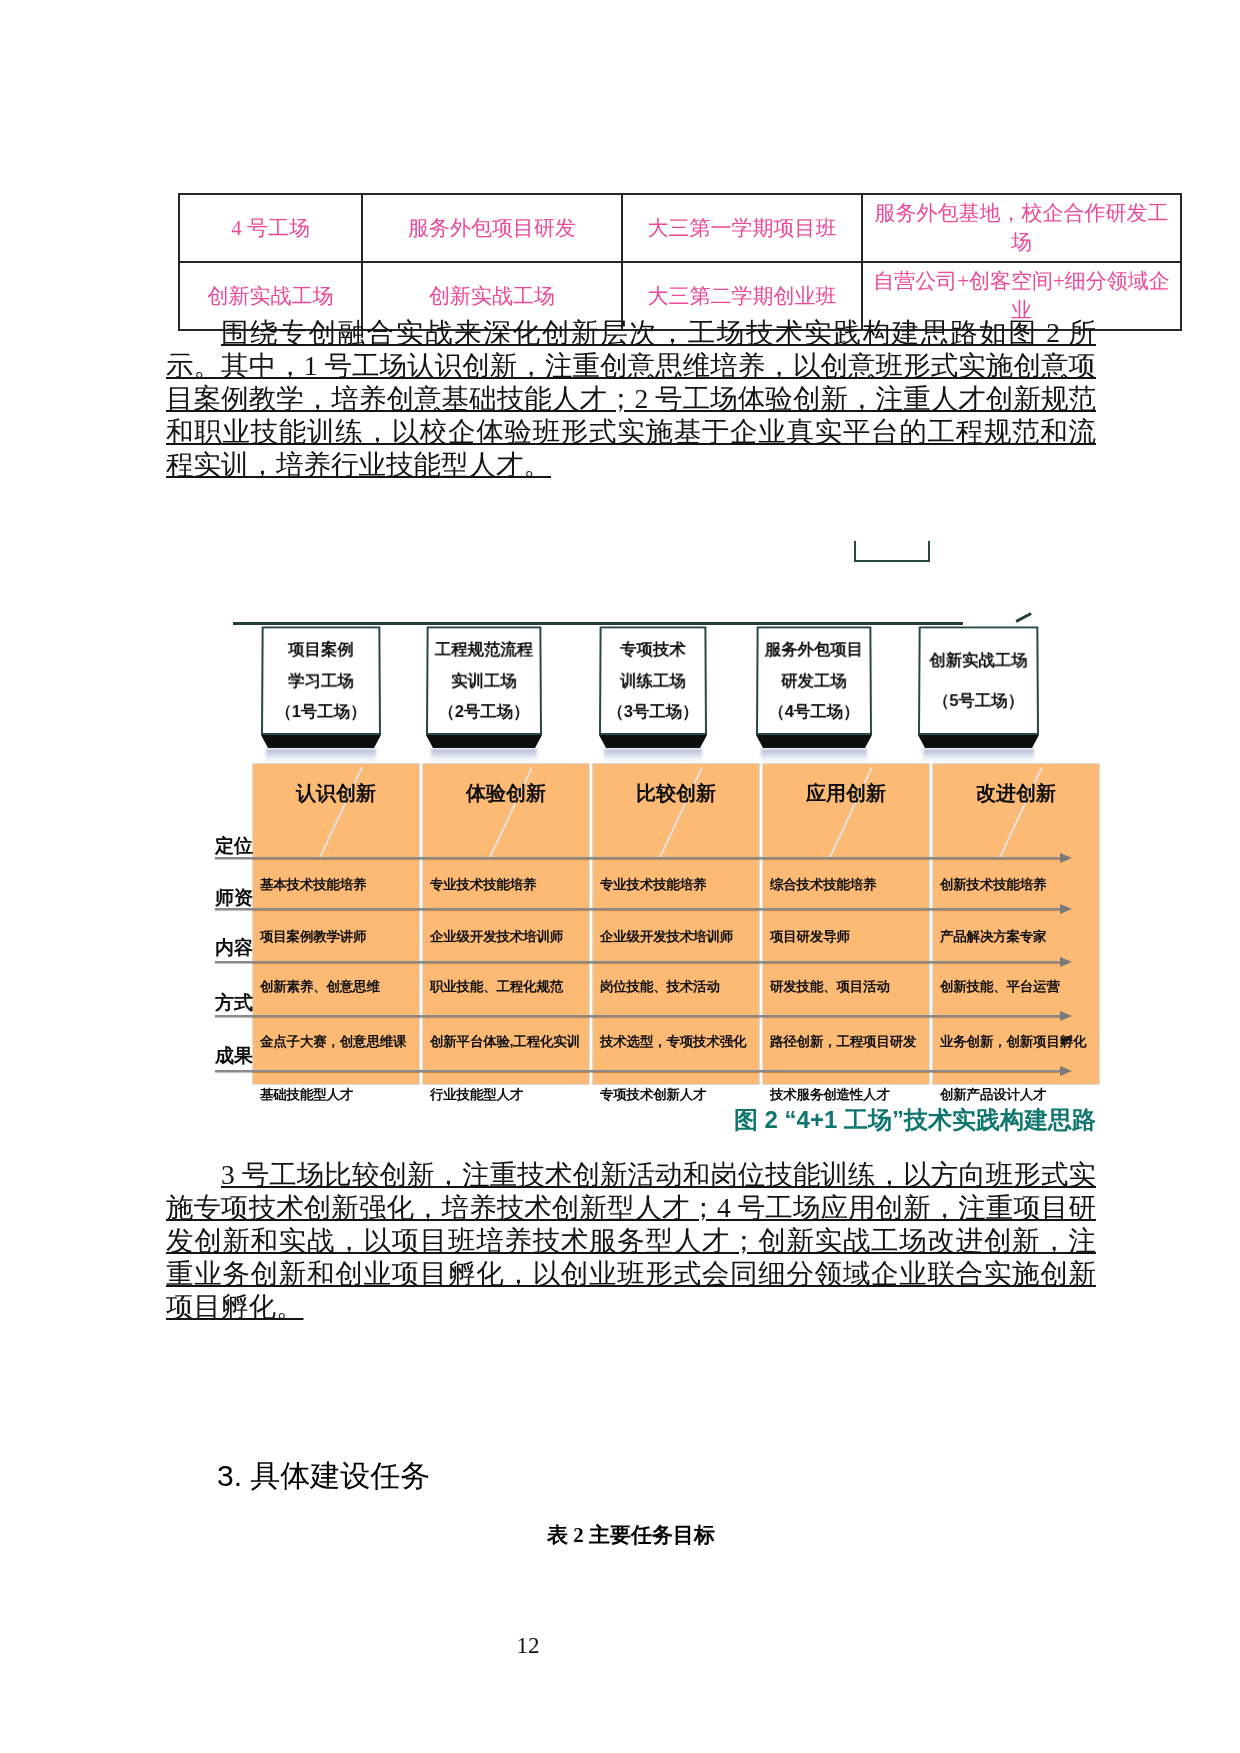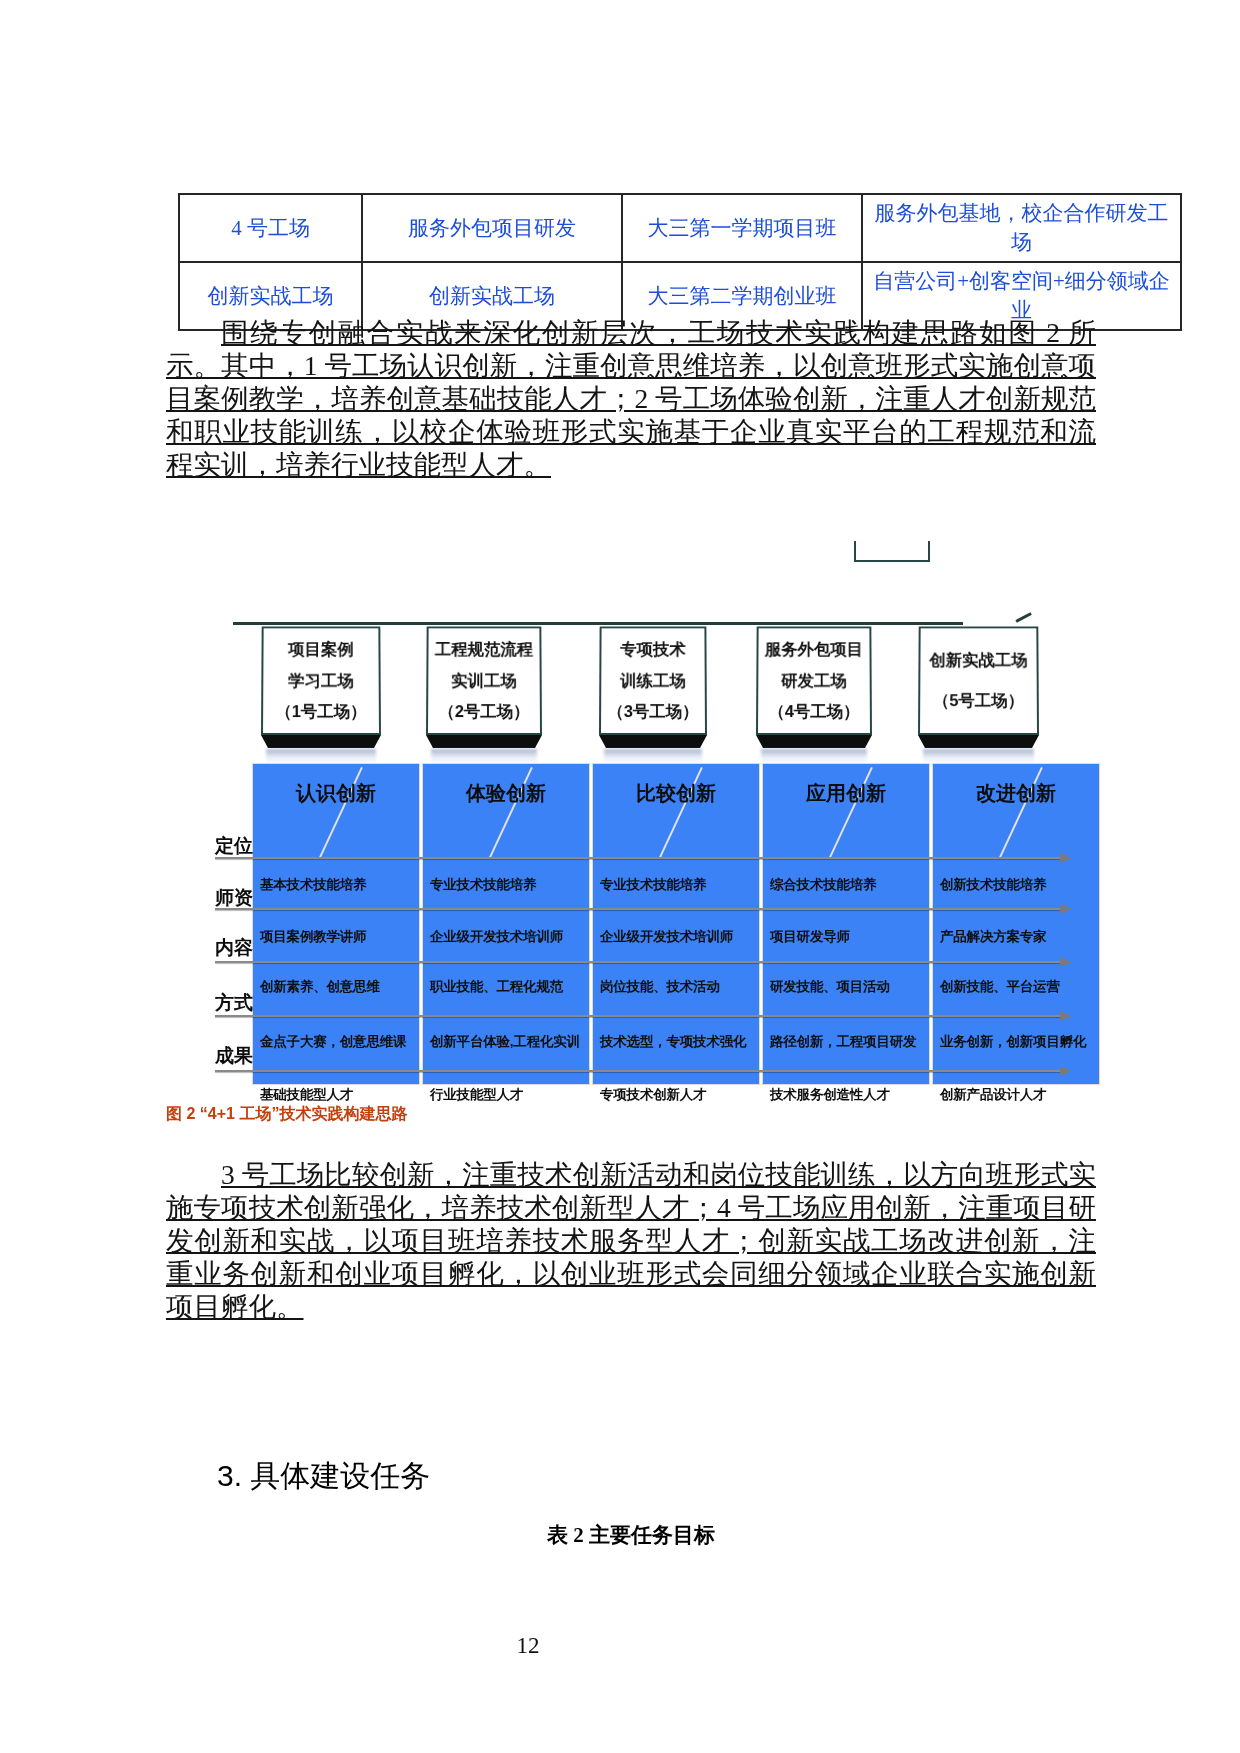--- a/index.html
+++ b/index.html
@@ -1,20 +1,20 @@
 <!DOCTYPE html>
 <html><head>
 <meta charset="utf-8">
 <style>
   html,body{margin:0;padding:0;background:#fff;}
   #page{position:relative;width:1240px;height:1753px;background:#ffffff;overflow:hidden;
         font-family:"Liberation Serif", serif;color:#111;}
   
   #t1{position:absolute;left:178px;top:193px;width:930px;border-collapse:collapse;
-      table-layout:fixed;font-size:21px;line-height:29px;text-align:center;color:#1d4ed8;}
+      table-layout:fixed;font-size:21px;line-height:29px;text-align:center;color:#ec4899;}
   #t1 td{border:2px solid #262626;padding:2px 8px;vertical-align:middle;height:62px;}
   
   .para{position:absolute;left:166px;width:930px;font-size:27.5px;line-height:33px;
         text-align:justify;text-indent:2em;color:#141414;text-decoration:underline;}
   #p1{top:316px;}
   #p2{top:1158px;}
   
   #fig{position:absolute;left:185px;top:615px;width:920px;height:478px;}
   .topline{position:absolute;left:48px;top:7px;width:730px;height:2.5px;background:#223d3b;}
   .curl{position:absolute;left:830px;top:1px;width:17px;height:2.5px;background:#223d3b;
@@ -24,41 +24,41 @@
   .ws{position:absolute;top:10px;}
   .ws-body{background:#fff;border:2.5px solid #274744;height:110px;box-sizing:border-box;
         display:flex;flex-direction:column;justify-content:space-evenly;align-items:center;
         font-family:"Liberation Sans", sans-serif;font-weight:700;font-size:16.5px;
         line-height:1.15;text-align:center;transform:perspective(500px) rotateX(3deg);
         transform-origin:bottom center;}
   .ws-base{border-top:13px solid #0c0f0e;border-left:7px solid transparent;
         border-right:7px solid transparent;box-sizing:border-box;height:0;}
   .ws-refl{height:16px;margin:1px 5px 0 5px;filter:blur(1.5px);
         background:linear-gradient(180deg, rgba(96,120,168,.55), rgba(150,168,210,.18) 55%, rgba(255,255,255,0));}
-  .fcol{position:absolute;top:148px;width:168px;height:322px;background:#3b82f6;
+  .fcol{position:absolute;top:148px;width:168px;height:322px;background:#fdba74;
         border:1px solid #dcdcdc;box-sizing:border-box;font-family:"Liberation Sans", sans-serif;}
   .fcol .diag{position:absolute;left:108px;top:3px;width:2px;height:100px;background:#e2e2e2;
         transform:rotate(25deg);transform-origin:top left;}
   .col-header{position:absolute;top:16px;left:0;width:100%;text-align:center;
         font-size:20px;font-weight:700;color:#0d0d0d;}
   .col-val{position:absolute;left:7px;width:158px;font-size:13.5px;font-weight:600;
         color:#101010;white-space:nowrap;letter-spacing:-.2px;margin-top:40px;}
   .v0{top:72px}.v1{top:124px}.v2{top:174px}.v3{top:229px}.v4{top:282px}
   .rowlab{position:absolute;left:30px;width:64px;text-align:left;font-family:"Liberation Sans", sans-serif;
         font-size:19px;font-weight:700;color:#0d0d0d;z-index:5;}
   .rl0{top:218px}.rl1{top:270px}.rl2{top:320px}.rl3{top:375px}.rl4{top:428px}
   .rule{position:absolute;left:30px;width:845px;height:2px;background:#8a8a8a;z-index:4;
         box-shadow:0 1px 1px rgba(0,0,0,.28);}
   .ru0{top:242px}.ru1{top:293px}.ru2{top:346px}.ru3{top:400px}.ru4{top:455px}
   .arrow{position:absolute;left:875px;width:0;height:0;border-top:5.5px solid transparent;
         border-bottom:5.5px solid transparent;border-left:12px solid #7a7a7a;z-index:4;}
   .ar0{top:238px}.ar1{top:289px}.ar2{top:342px}.ar3{top:396px}.ar4{top:451px}
   
-  #figcap{position:absolute;left:166px;top:1104px;width:930px;text-align:left;
-        font-family:"Liberation Sans", sans-serif;font-weight:700;font-size:16px;color:#c2410c;}
+  #figcap{position:absolute;left:166px;top:1104px;width:930px;text-align:right;
+        font-family:"Liberation Sans", sans-serif;font-weight:700;font-size:24px;color:#0f766e;}
   #h3{position:absolute;left:217px;top:1456px;font-family:"Liberation Sans", sans-serif;
         font-weight:400;font-size:30px;color:#000;}
   #t2cap{position:absolute;left:166px;top:1521px;width:930px;text-align:center;
         font-weight:700;font-size:21px;color:#000;}
   #pagenum{position:absolute;left:0;top:1633px;width:1056px;text-align:center;
         font-size:23px;color:#111;}
 </style>
 </head>
 <body>
 

